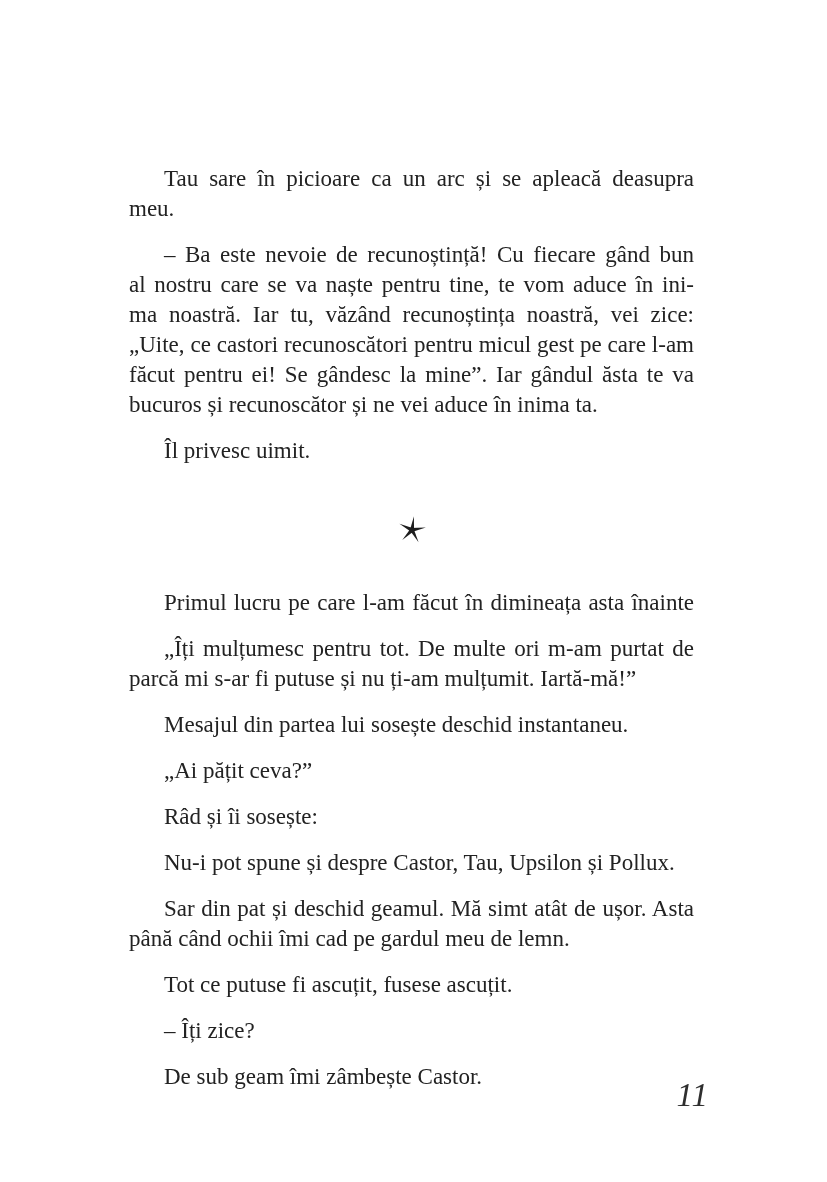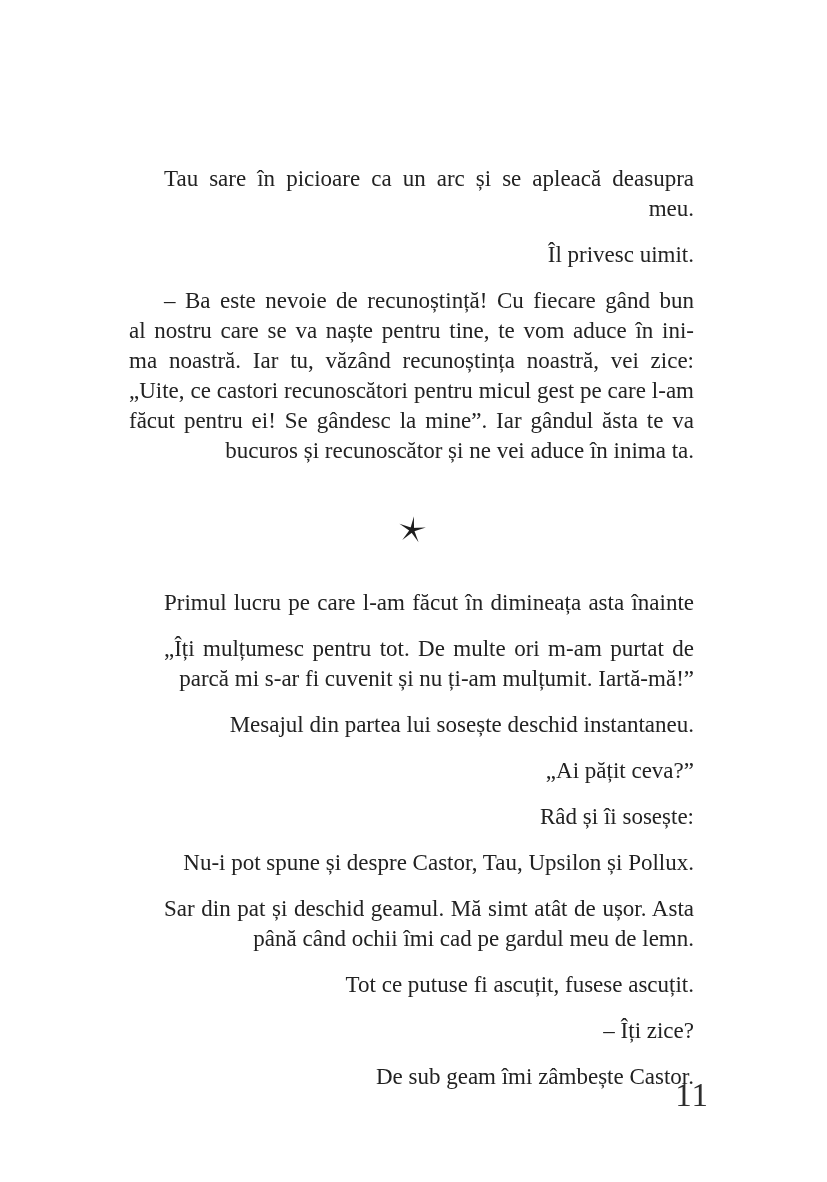--- a/index.html
+++ b/index.html
@@ -22,21 +22,21 @@
     top: 148px;
     width: 597px;
     font-size: 23px;
     line-height: 30px;
     color: #222222;
   }
   .paragraph { margin: 16px; }
   .line {
     height: 30px;
     overflow: hidden;
-    text-align: right;
+    text-align: left;
     white-space: normal;
   }
   .line.fill {
     text-align: justify;
     text-align-last: justify;
   }
   .line.first {
     padding-left: 35px;
   }
   .divider {
@@ -49,44 +49,45 @@
   }
   .star-icon svg { display: block; }
   .page-number {
     position: absolute;
     top: 1078px;
     right: 118px;
     font-size: 33px;
     line-height: 34px;
     color: #2e2e2e;
     letter-spacing: 1px;
+    font-style: italic;
   }
 </style>
 </head>
 <body>
 
 <div class="page">
 
   <div class="text-block">
 
     <div id="section-before">
         <div class="paragraph">
           <div class="line first fill">Tau sare în picioare ca un arc și se apleacă deasupra capului</div>
           <div class="line">meu.</div>
         </div>
         <div class="paragraph">
-          <div class="line first">Îl privesc uimit.</div>
-        </div>
-        <div class="paragraph">
           <div class="line first fill">– Ba este nevoie de recunoștință! Cu fiecare gând bun</div>
           <div class="line fill">al nostru care se va naște pentru tine, te vom aduce în ini-</div>
           <div class="line fill">ma noastră. Iar tu, văzând recunoștința noastră, vei zice:</div>
           <div class="line fill">„Uite, ce castori recunoscători pentru micul gest pe care l-am</div>
           <div class="line fill">făcut pentru ei! Se gândesc la mine”. Iar gândul ăsta te va face</div>
           <div class="line">bucuros și recunoscător și ne vei aduce în inima ta.</div>
+        </div>
+        <div class="paragraph">
+          <div class="line first">Îl privesc uimit.</div>
         </div>
       </div>
 
     <div class="divider">
       <span class="star-icon">
         <svg width="34" height="34" viewBox="0 0 34 34" aria-hidden="true">
           <g fill="#1d1d1d" transform="translate(17,17) rotate(8)">
             <path d="M0,-14 L2.3,2 L-2.3,2 Z"></path>
             <path d="M0,-14 L2.3,2 L-2.3,2 Z" transform="rotate(72)"></path>
             <path d="M0,-14 L2.3,2 L-2.3,2 Z" transform="rotate(144)"></path>
@@ -97,21 +98,21 @@
         </svg>
       </span>
     </div>
 
     <div id="section-after">
         <div class="paragraph">
           <div class="line first fill">Primul lucru pe care l-am făcut în dimineața asta înainte</div>
         </div>
         <div class="paragraph">
           <div class="line first fill">„Îți mulțumesc pentru tot. De multe ori m-am purtat de</div>
-          <div class="line">parcă mi s-ar fi cuvenit și nu ți-am mulțumit. Iartă-mă!”</div>
+          <div class="line">parcă mi s-ar fi putuse și nu ți-am mulțumit. Iartă-mă!”</div>
         </div>
         <div class="paragraph">
           <div class="line first">Mesajul din partea lui sosește deschid instantaneu.</div>
         </div>
         <div class="paragraph">
           <div class="line first">„Ai pățit ceva?”</div>
         </div>
         <div class="paragraph">
           <div class="line first">Râd și îi sosește:</div>
         </div>

